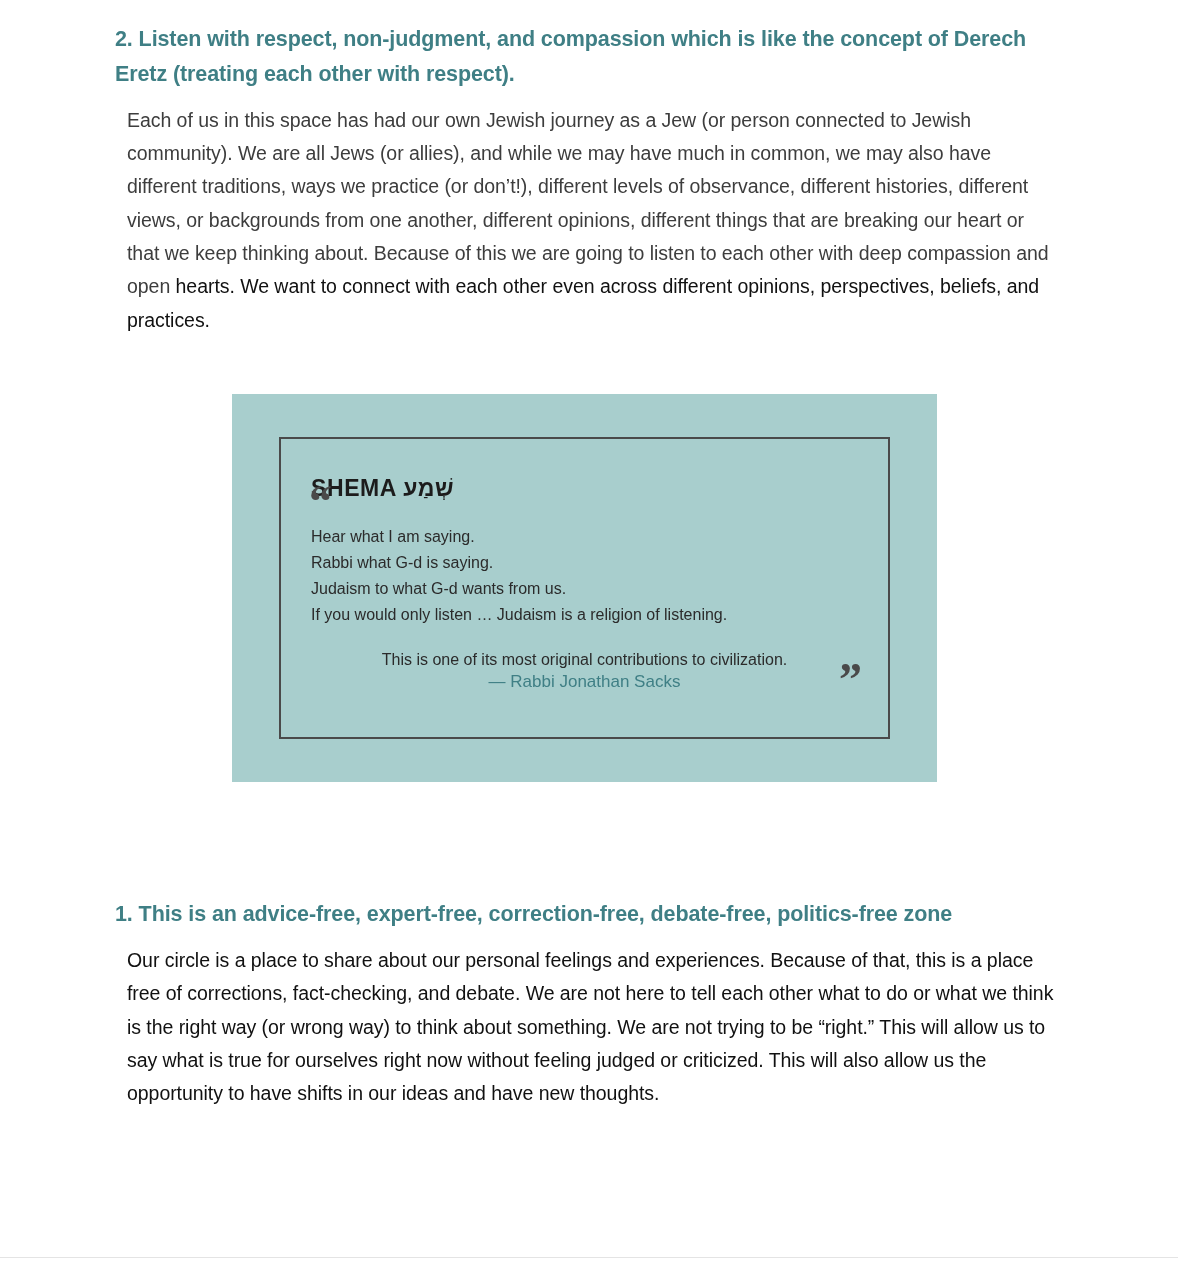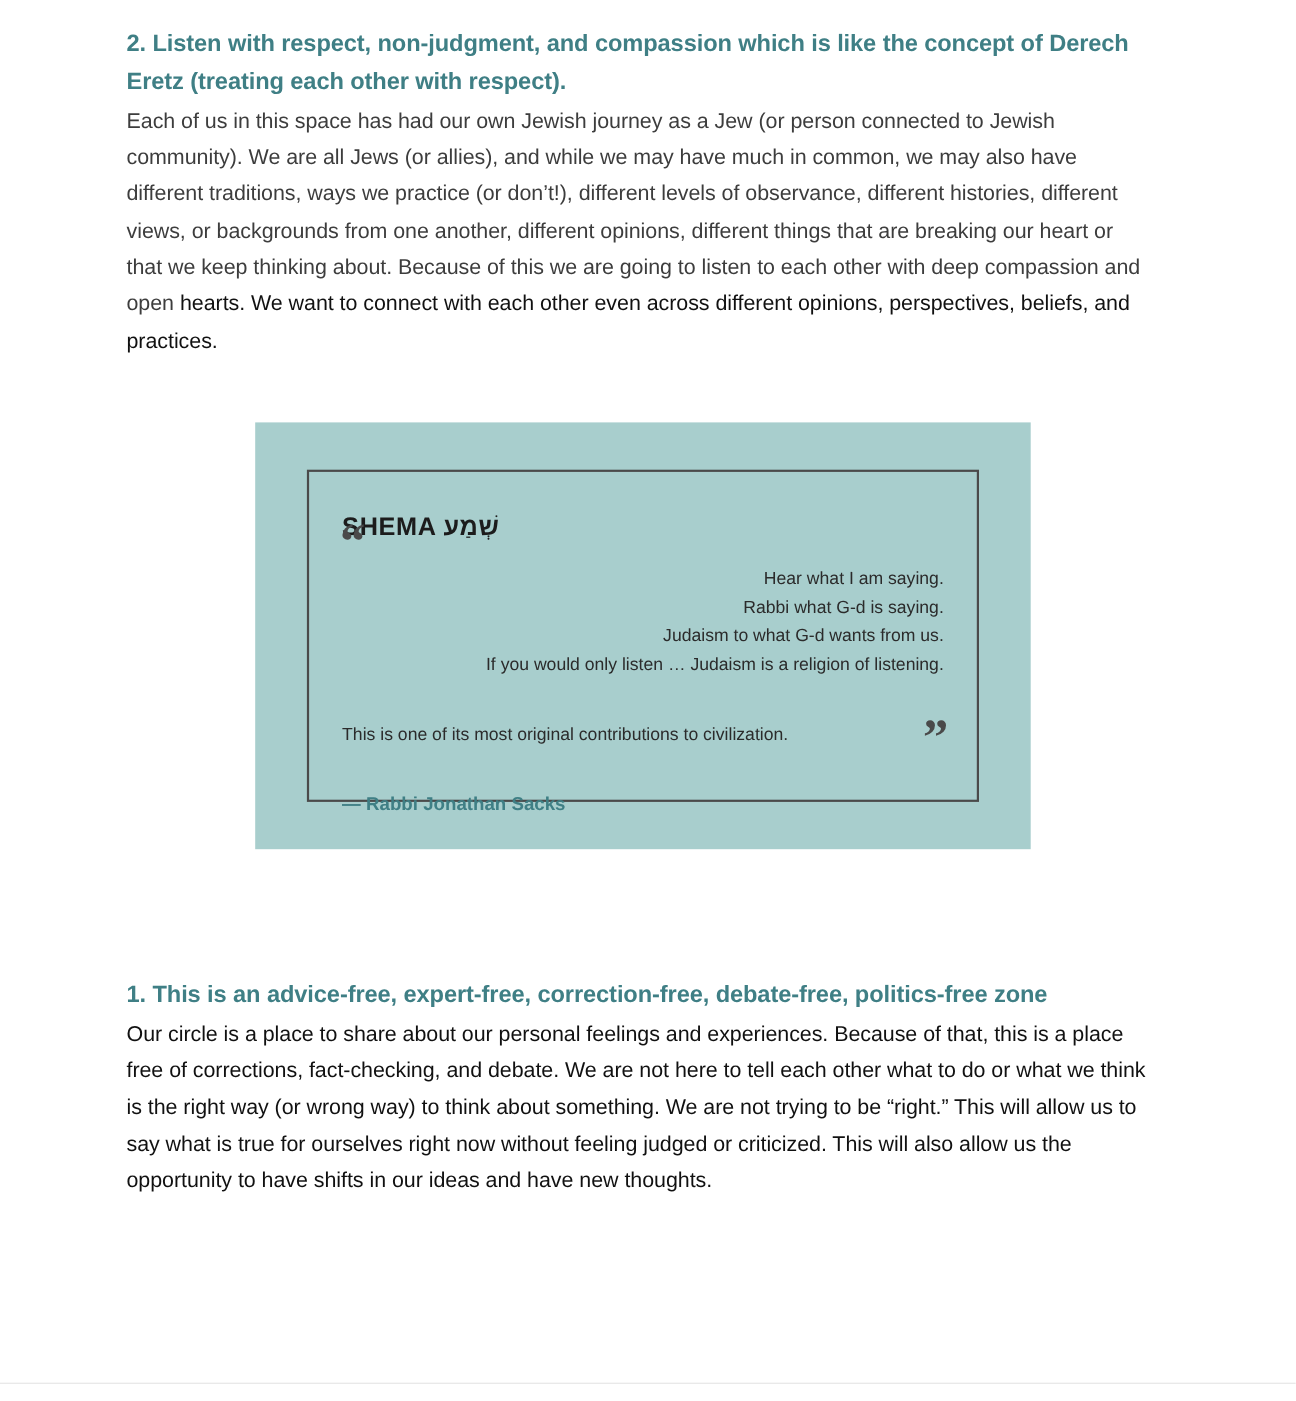--- a/index.html
+++ b/index.html
@@ -26,21 +26,21 @@
     color: #3f7f85;
     line-height: 1.62;
     letter-spacing: -0.1px;
     margin: 0 0 2px 0;
     max-width: 925px;
   }
   .body-text {
     font-size: 19.5px;
     line-height: 1.71;
     color: #111111;
-    margin: 0;
+    margin: 12px;
     max-width: 930px;
     letter-spacing: -0.05px;
   }
   .body-text .faded {
     color: #3d3d3d;
   }
   .quote-wrap {
     margin: 57px 0 0 0;
     display: flex;
     justify-content: flex-start;
@@ -79,41 +79,40 @@
     bottom: 34px;
   }
   .quote-title {
     font-size: 23px;
     font-weight: bold;
     color: #1c1c1c;
     letter-spacing: 0.6px;
     margin: 14px 0 22px 0;
   }
   .quote-lines {
-    text-align: right;
+    text-align: left;
     font-size: 16px;
     color: #2b2b2b;
     line-height: 1.62;
   }
   .quote-line {
     display: block;
   }
   .quote-extra {
-    text-align: left;
+    text-align: center;
     font-size: 16px;
     color: #2b2b2b;
-    margin-top: 38px;
+    margin-top: 19px;
     line-height: 1.6;
   }
   .quote-attrib {
-    text-align: left;
+    text-align: center;
     font-size: 17px;
-    font-weight: bold;
+    font-weight: normal;
     color: #3f7f85;
-    margin-top: 40px;
   }
   .section-gap {
     height: 115px;
   }
   .bottom-rule {
     position: absolute;
     left: 0;
     bottom: 0;
     width: 1178px;
     height: 16px;

